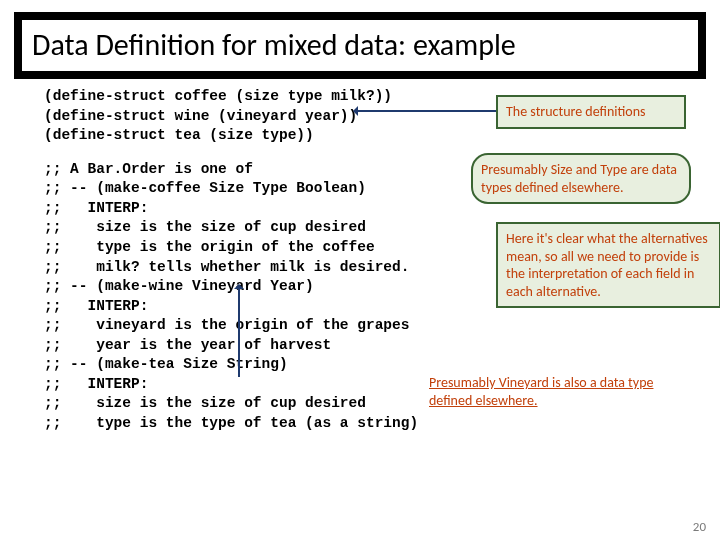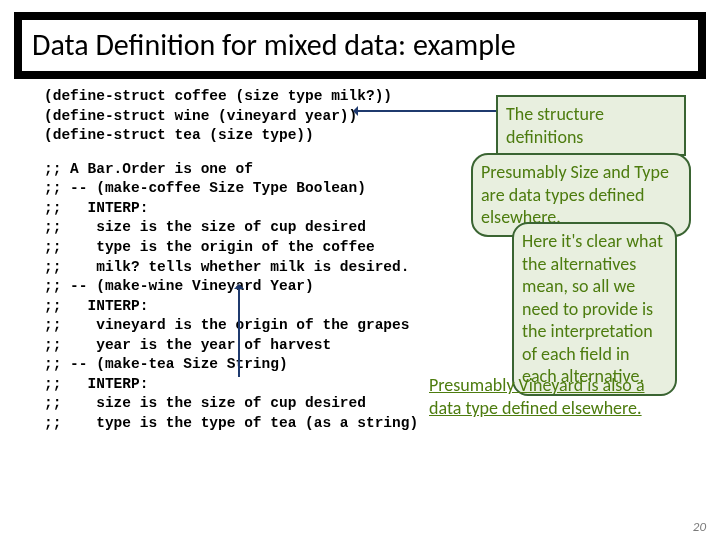--- a/index.html
+++ b/index.html
@@ -33,23 +33,23 @@
     font-weight: bold;
     color: #000;
     white-space: pre;
   }
   .block-gap { height: 14px; }
   .callout {
     position: absolute;
     border: 2px solid #3a6432;
     background: #e8efdf;
     padding: 6px 8px;
-    font-size: 18px;
+    font-size: 14px;
     line-height: 1.25;
-    color: #4d7c0f;
+    color: #c2410c;
   }
   .arrow {
     position: absolute;
     background: transparent;
   }
   .arrow-h {
     height: 2px;
     background: #1f3a6e;
   }
   .arrow-h::after {
@@ -69,21 +69,20 @@
     top: -8px; left: -4px;
     border: 5px solid transparent;
     border-bottom-color: #1f3a6e;
   }
   .slidenum {
     position: absolute;
     right: 14px;
     bottom: 6px;
     font-size: 13px;
     color: #7a7a7a;
-    font-style: italic;
   }
 </style>
 </head>
 <body>
 
 <div class="title-box">
   <h1>Data Definition for mixed data: example</h1>
 </div>
 
 <div class="content">
@@ -108,21 +107,21 @@
 
   <div class="callout" style="left:480px; top:8px; width:190px;">
     <span>The structure definitions</span>
   </div>
   <div class="arrow arrow-h" style="left:340px; top:23px; width:140px;"></div>
 
   <div class="callout" style="left:455px; top:66px; width:220px;border-radius:17px;">
     <span>Presumably Size and Type are data types defined elsewhere.</span>
   </div>
 
-  <div class="callout" style="left:496px; top:135px; width:165px;border-radius:16px;">
+  <div class="callout" style="left:480px; top:135px; width:225px;">
     <span>Here it's clear what the alternatives mean, so all we need to provide is the interpretation of each field in each alternative.</span>
   </div>
 
   <div class="callout" style="left:411px; top:285px; width:240px; background:transparent; border:none; padding:2px;text-decoration:underline;">
     <span>Presumably Vineyard is also a data type defined elsewhere.</span>
   </div>
   <div class="arrow arrow-v" style="left:222px; top:200px; height:90px;"></div>
 </div>
 
 <div class="slidenum">20</div>

